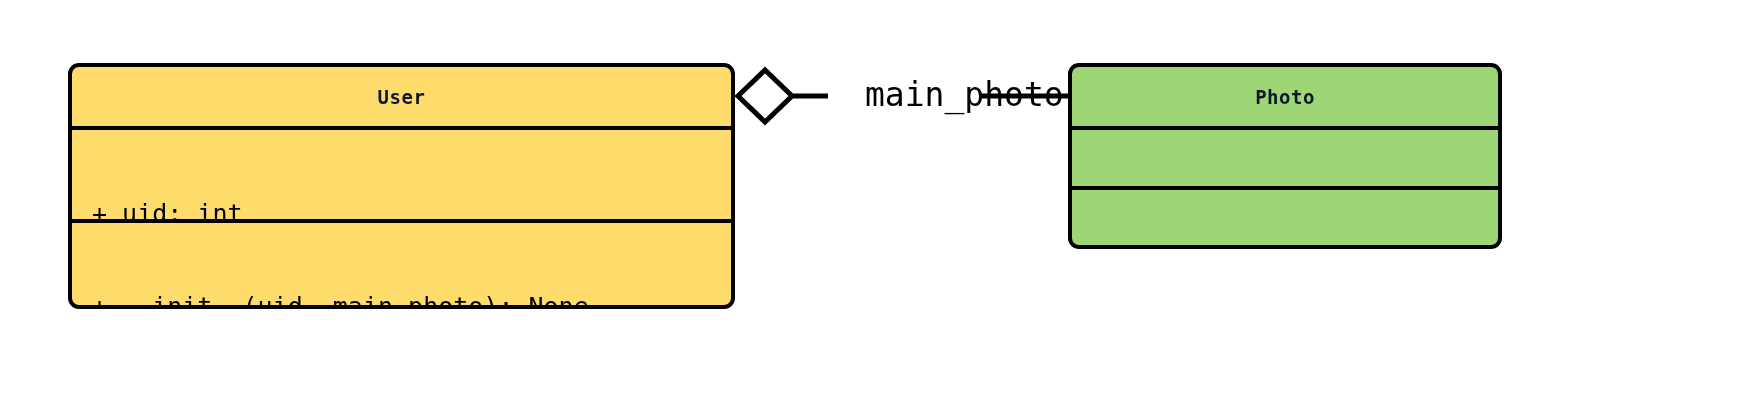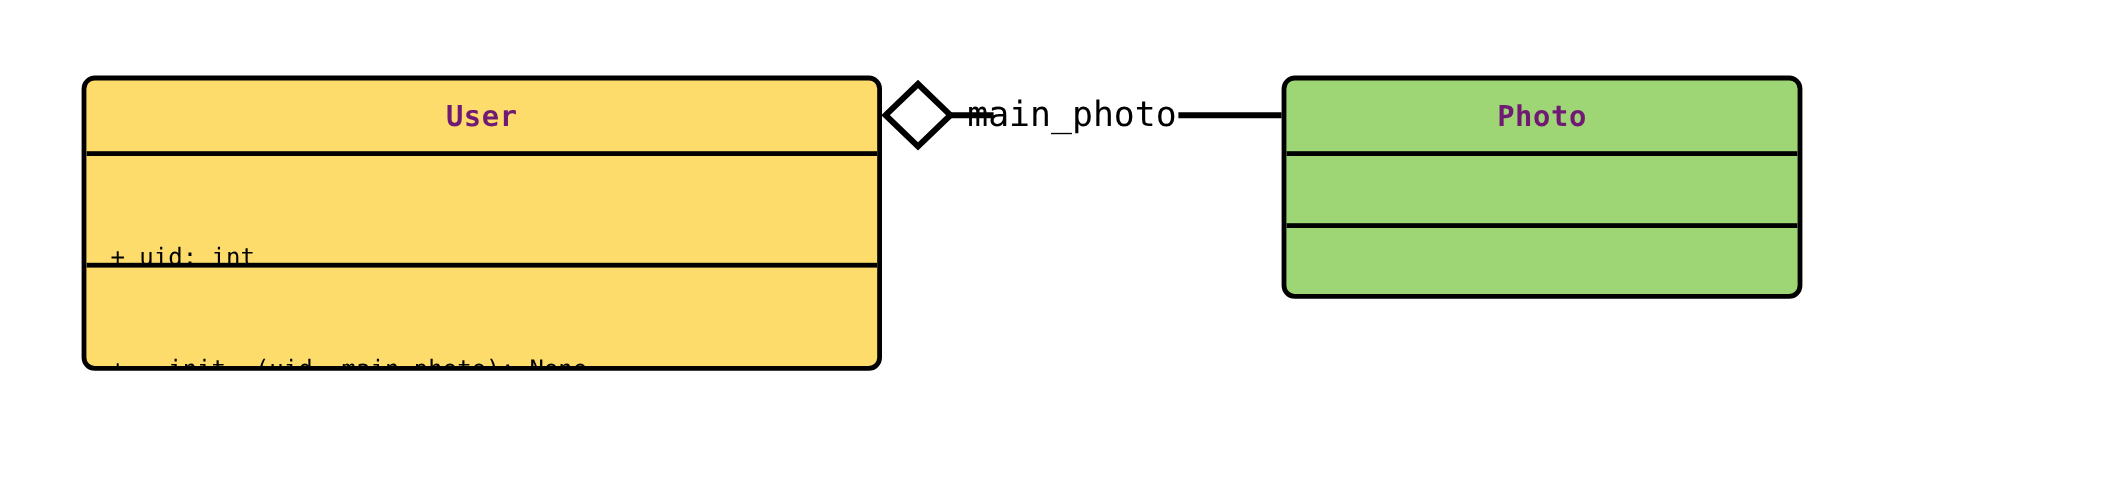--- a/index.html
+++ b/index.html
@@ -40,28 +40,28 @@
   }
   .uml-compartment + .uml-compartment {
     border-top: 4px solid #000000;
   }
 
   .uml-title {
     display: flex;
     align-items: center;
     justify-content: center;
     font-weight: bold;
-    font-size: 24px;
+    font-size: 19px;
     letter-spacing: 0.5px;
-    color: #701a75;
+    color: #0f172a;
   }
 
   .uml-members {
     padding: 9px 4px 10px 20px;
-    font-size: 20px;
+    font-size: 25px;
     line-height: 30px;
     color: #000000;
     white-space: pre;
   }
 
   .member-line {
     white-space: pre;
   }
   .member-line b {
     font-weight: bold;
@@ -99,23 +99,23 @@
     width: 345px;
     height: 80px;
   }
   #association-main-photo svg {
     display: block;
     overflow: visible;
   }
 
   #association-label {
     position: absolute;
-    left: 806px;
+    left: 865px;
     top: 80px;
-    font-size: 29px;
+    font-size: 33px;
     line-height: 30px;
     color: #000000;
     white-space: pre;
   }
 </style>
 </head>
 <body>
 
 <div id="diagram-canvas">
 

